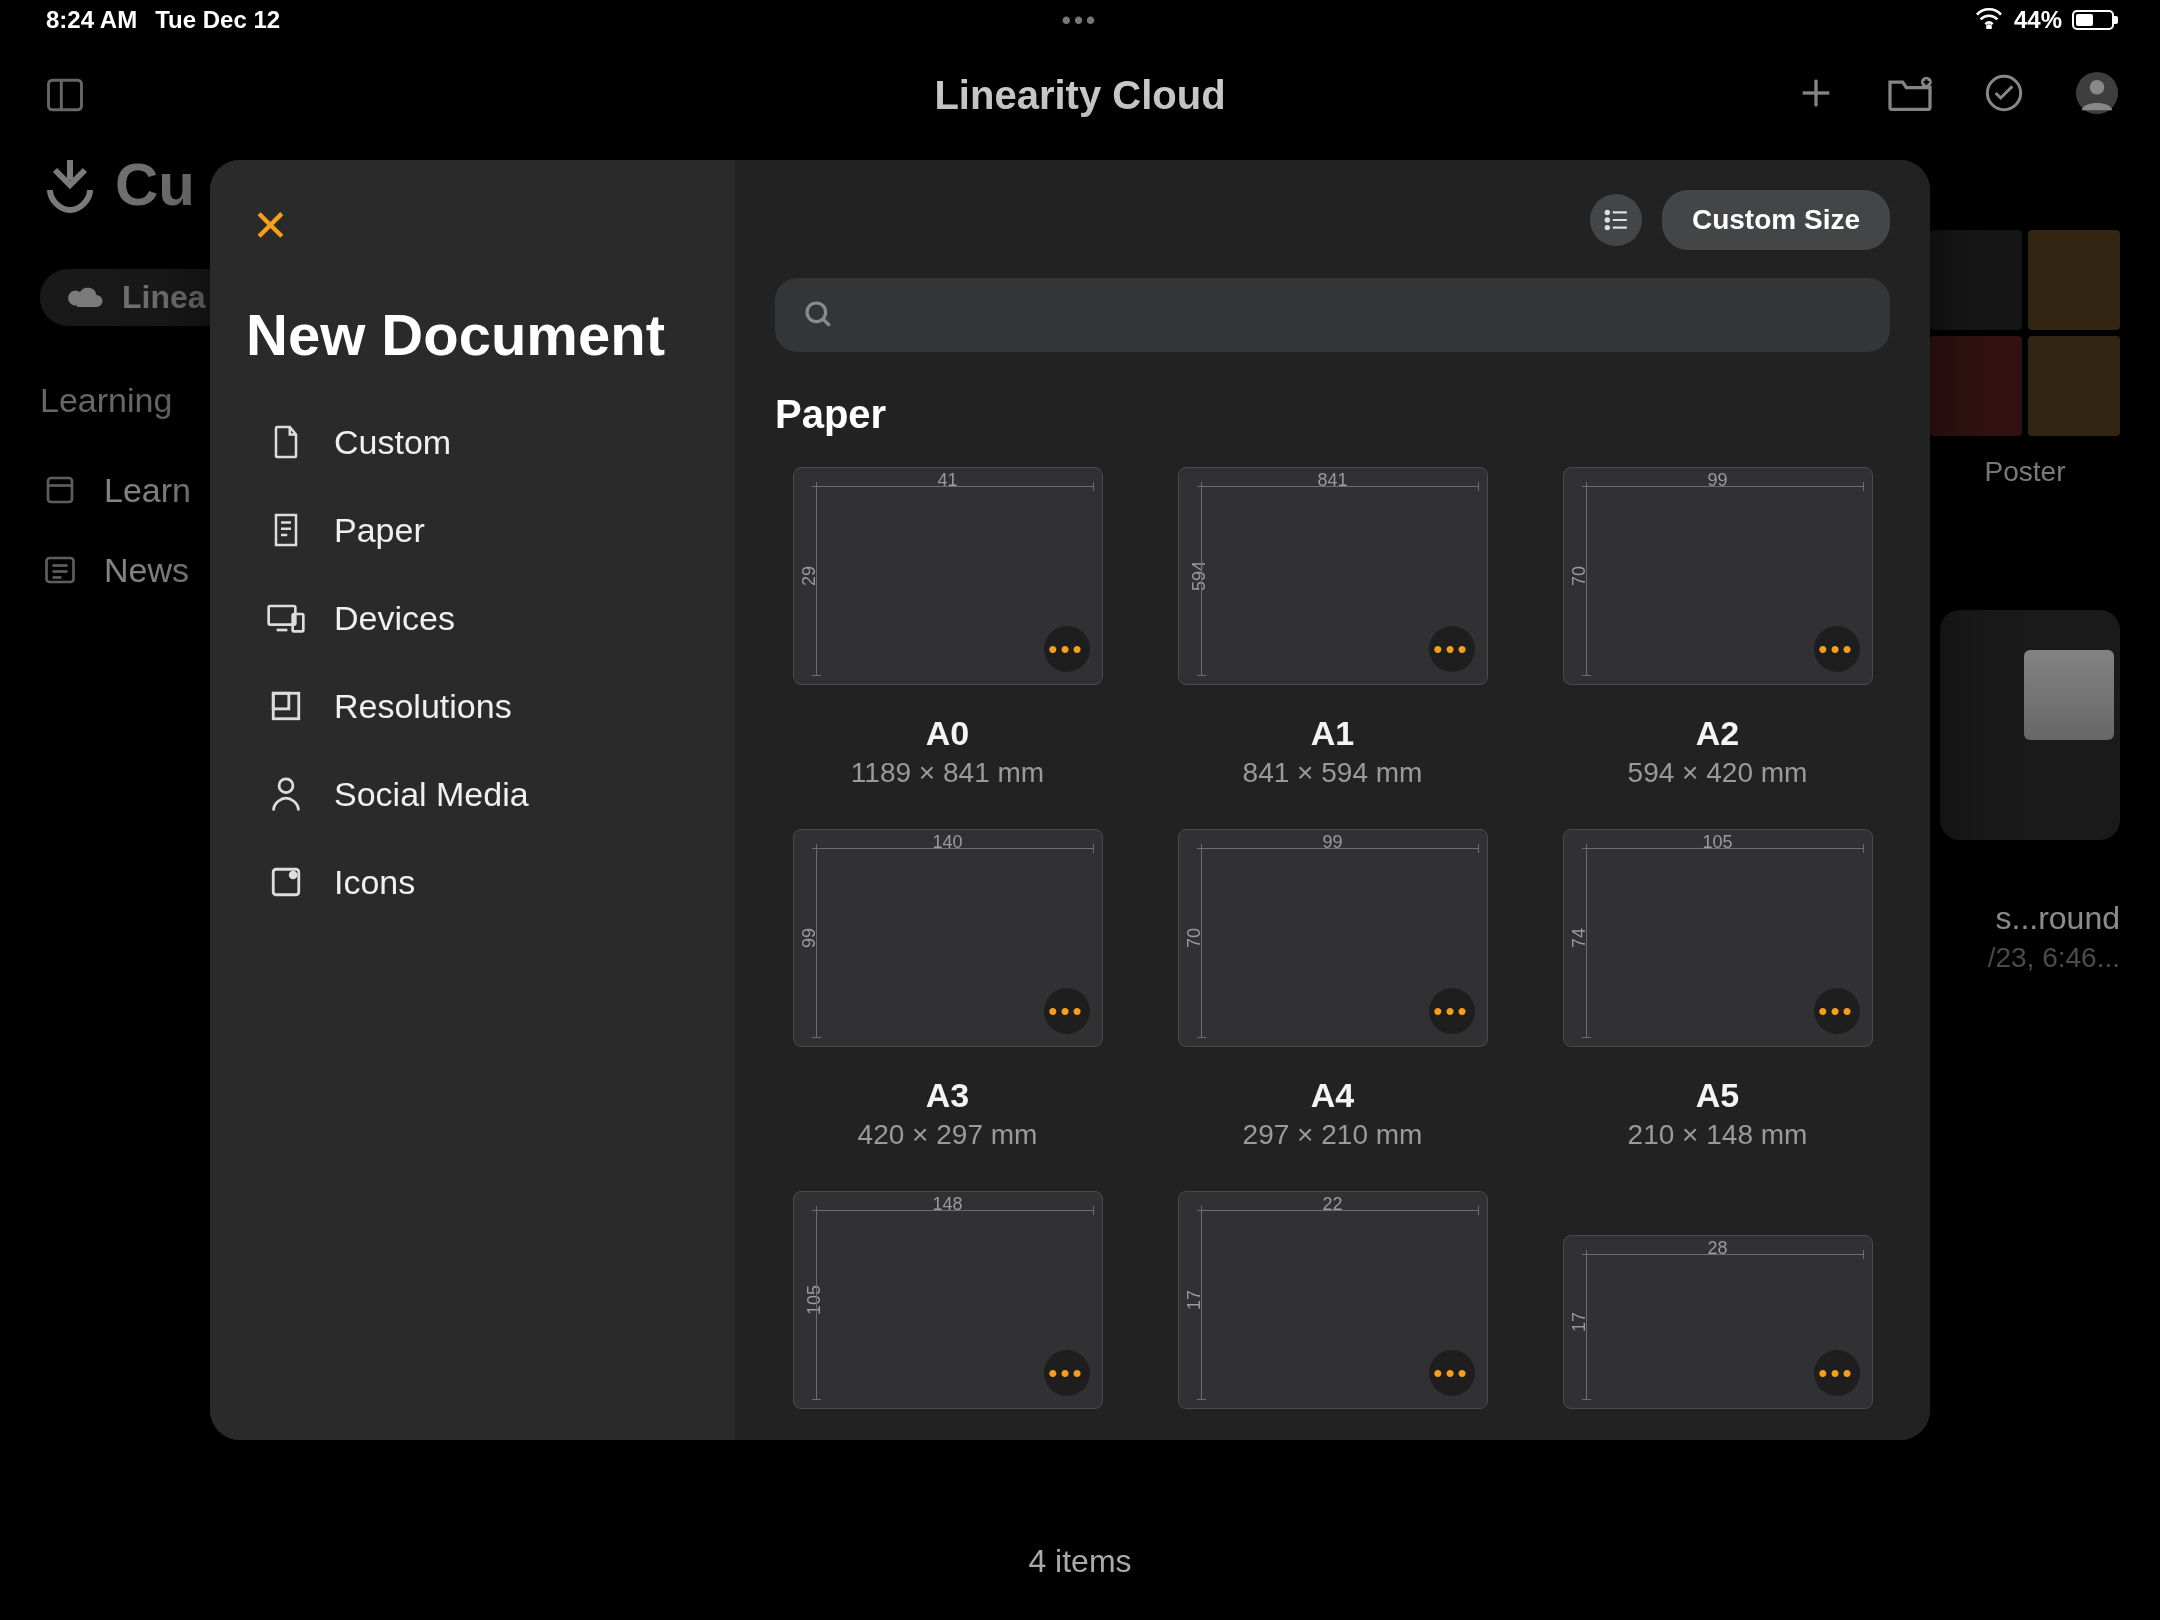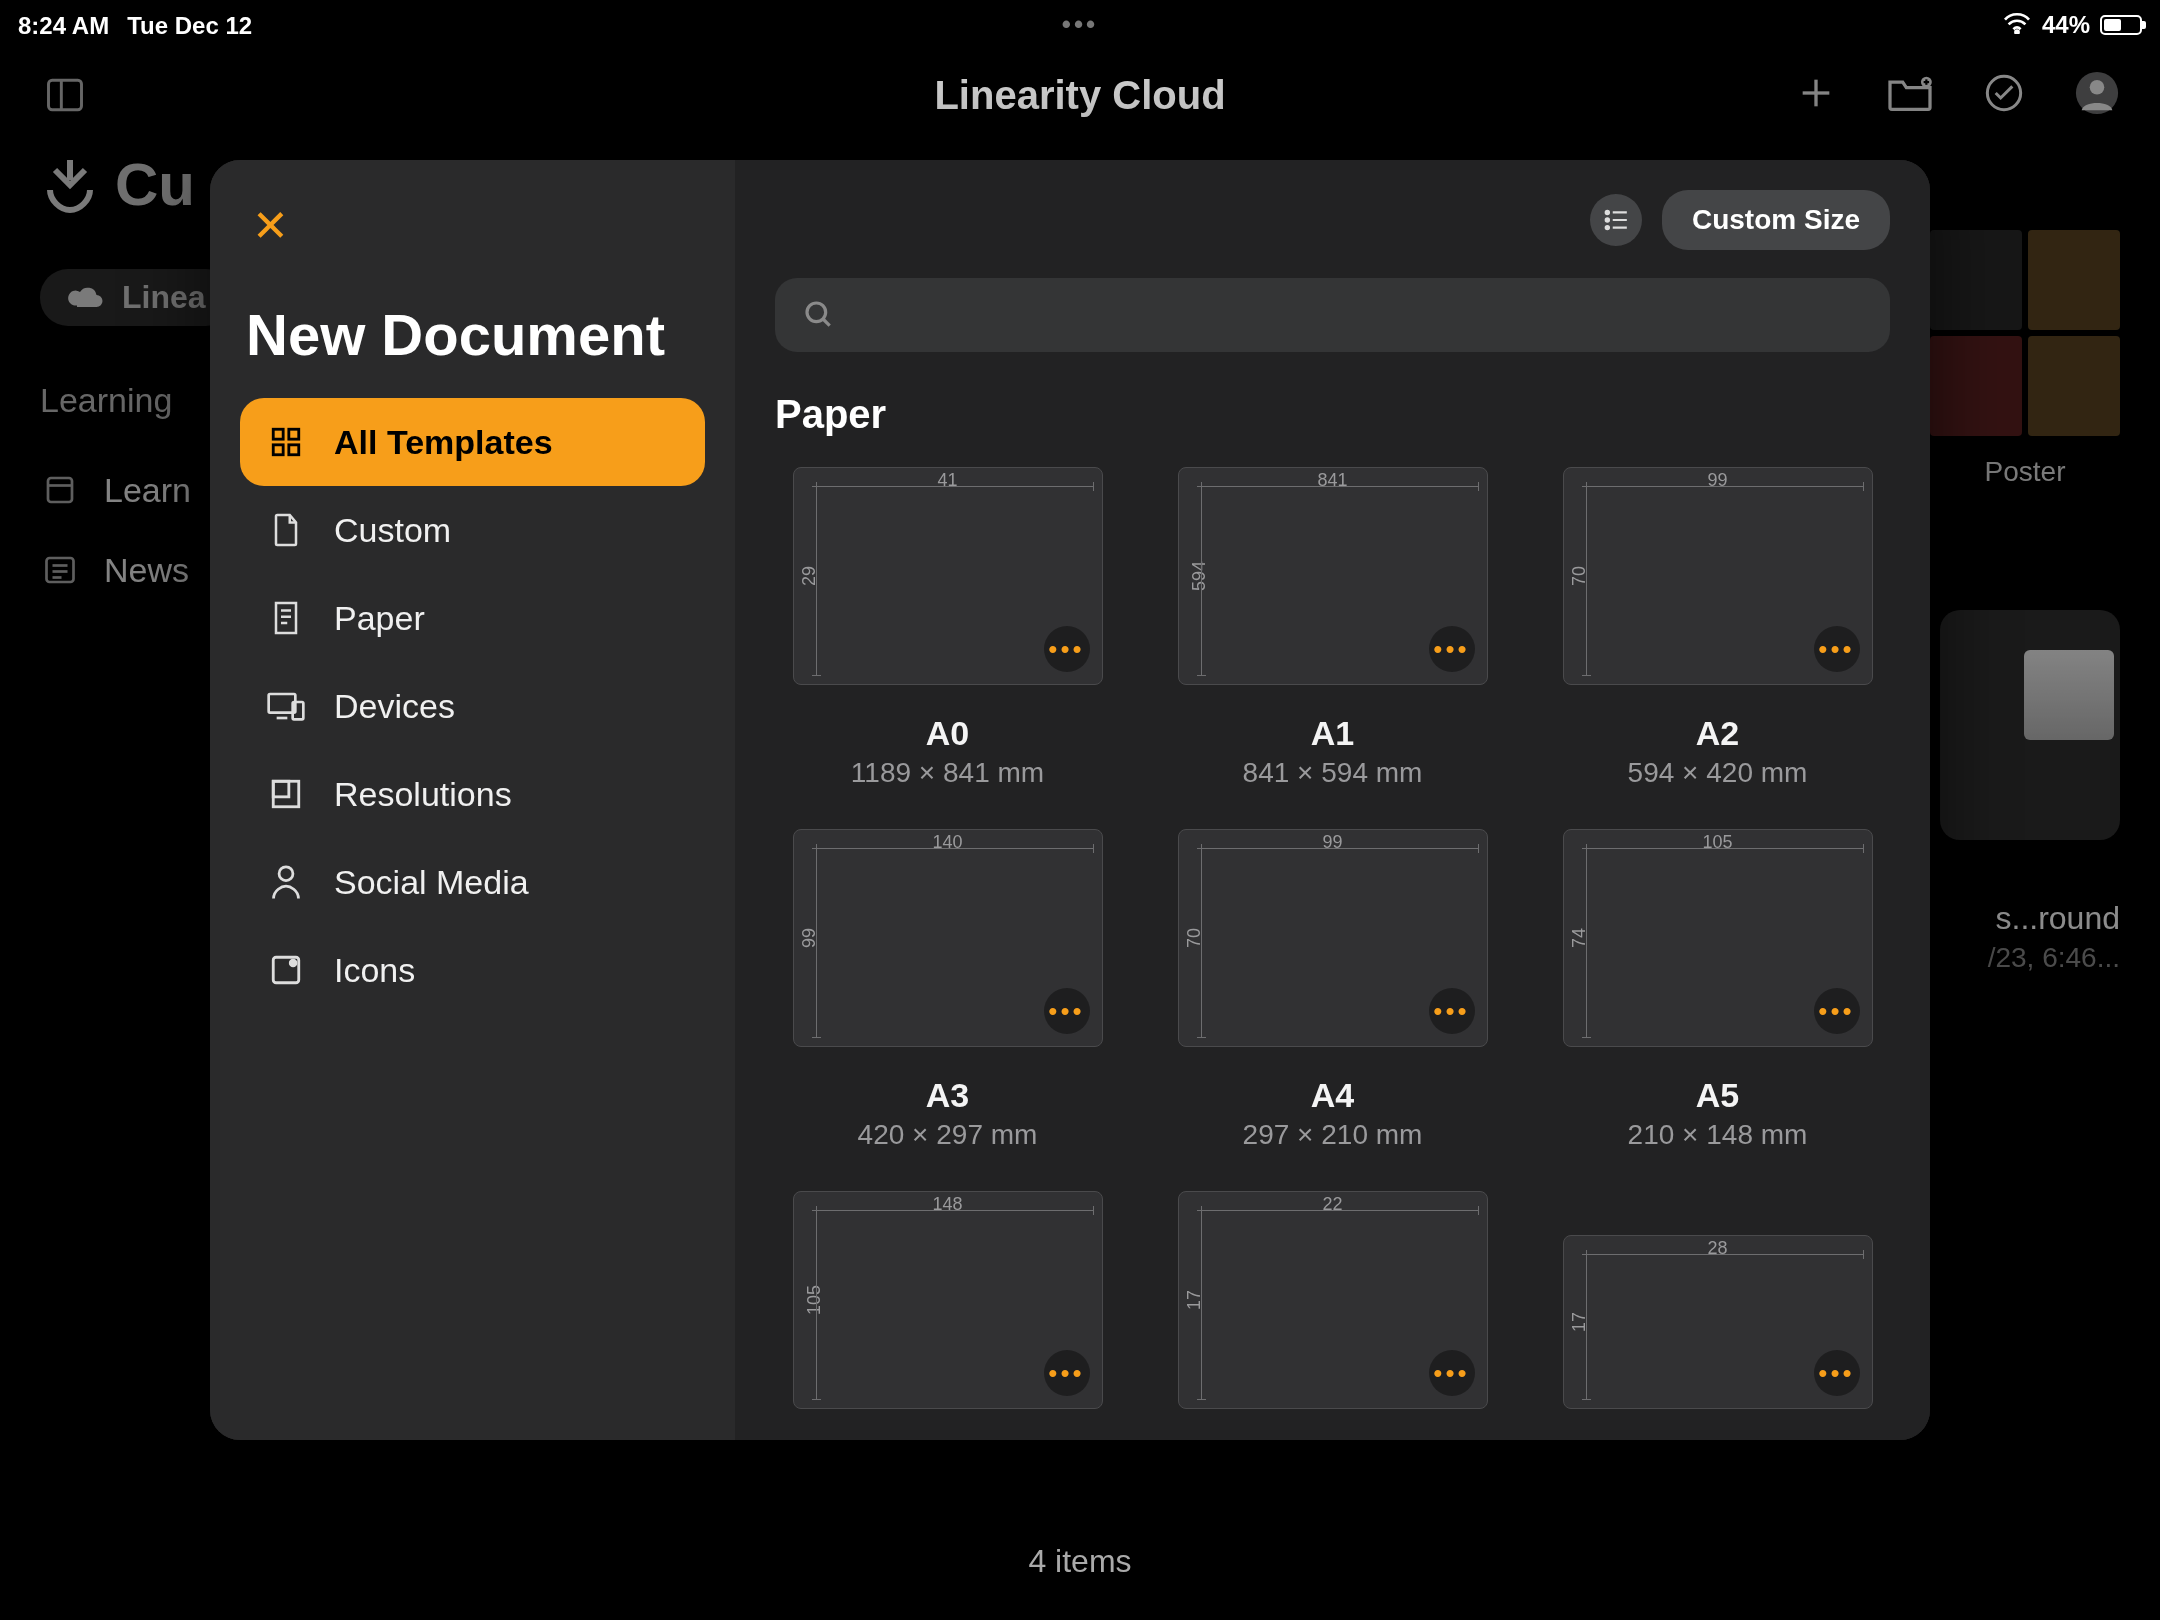--- a/index.html
+++ b/index.html
@@ -10,22 +10,22 @@
     color: #fff;
     position: relative;
   }
 
   
   .status-bar {
     position: absolute;
     top: 0; left: 0; right: 0;
     height: 40px;
     display: flex;
-    align-items: flex-end;
-    padding: 0 18px;
+    align-items: center;
+    padding: 0 46px;
     font-size: 24px;
     font-weight: 600;
   }
   .status-left { flex: 1; display: flex; gap: 18px; }
   .status-center { position:absolute; left:50%; transform:translateX(-50%); color:#777; letter-spacing:3px; font-size:26px;}
   .status-right { display:flex; align-items:center; gap:10px; }
   .battery-outline {
     width: 42px; height: 20px; border: 2px solid #fff; border-radius: 5px;
     position: relative; display:inline-block;
   }
@@ -315,31 +315,20 @@
 
 <div class="bottom-status">4 items</div>
 
 <div class="modal">
 
   <div class="modal-left">
     <div class="close-x">✕</div>
     <div class="modal-title">New Document</div>
     <div class="cat-list">
 
-      <div class="cat-item active">
-        <span class="cat-icon">
-          <svg width="34" height="34" viewBox="0 0 24 24" fill="none" stroke="currentColor" stroke-width="2">
-              <rect x="3" y="3" width="7" height="7"></rect>
-              <rect x="14" y="3" width="7" height="7"></rect>
-              <rect x="3" y="14" width="7" height="7"></rect>
-              <rect x="14" y="14" width="7" height="7"></rect>
-            </svg>
-        </span>
-        <span>All Templates</span>
-      </div>
 
       <div class="cat-item">
         <span class="cat-icon">
           <svg width="30" height="36" viewBox="0 0 24 28" fill="none" stroke="currentColor" stroke-width="2">
               <path d="M5 2h10l5 6v17a1 1 0 0 1-1 1H5a1 1 0 0 1-1-1V3a1 1 0 0 1 1-1z"></path>
               <path d="M15 2v6h5"></path>
             </svg>
         </span>
         <span>Custom</span>
       </div>

